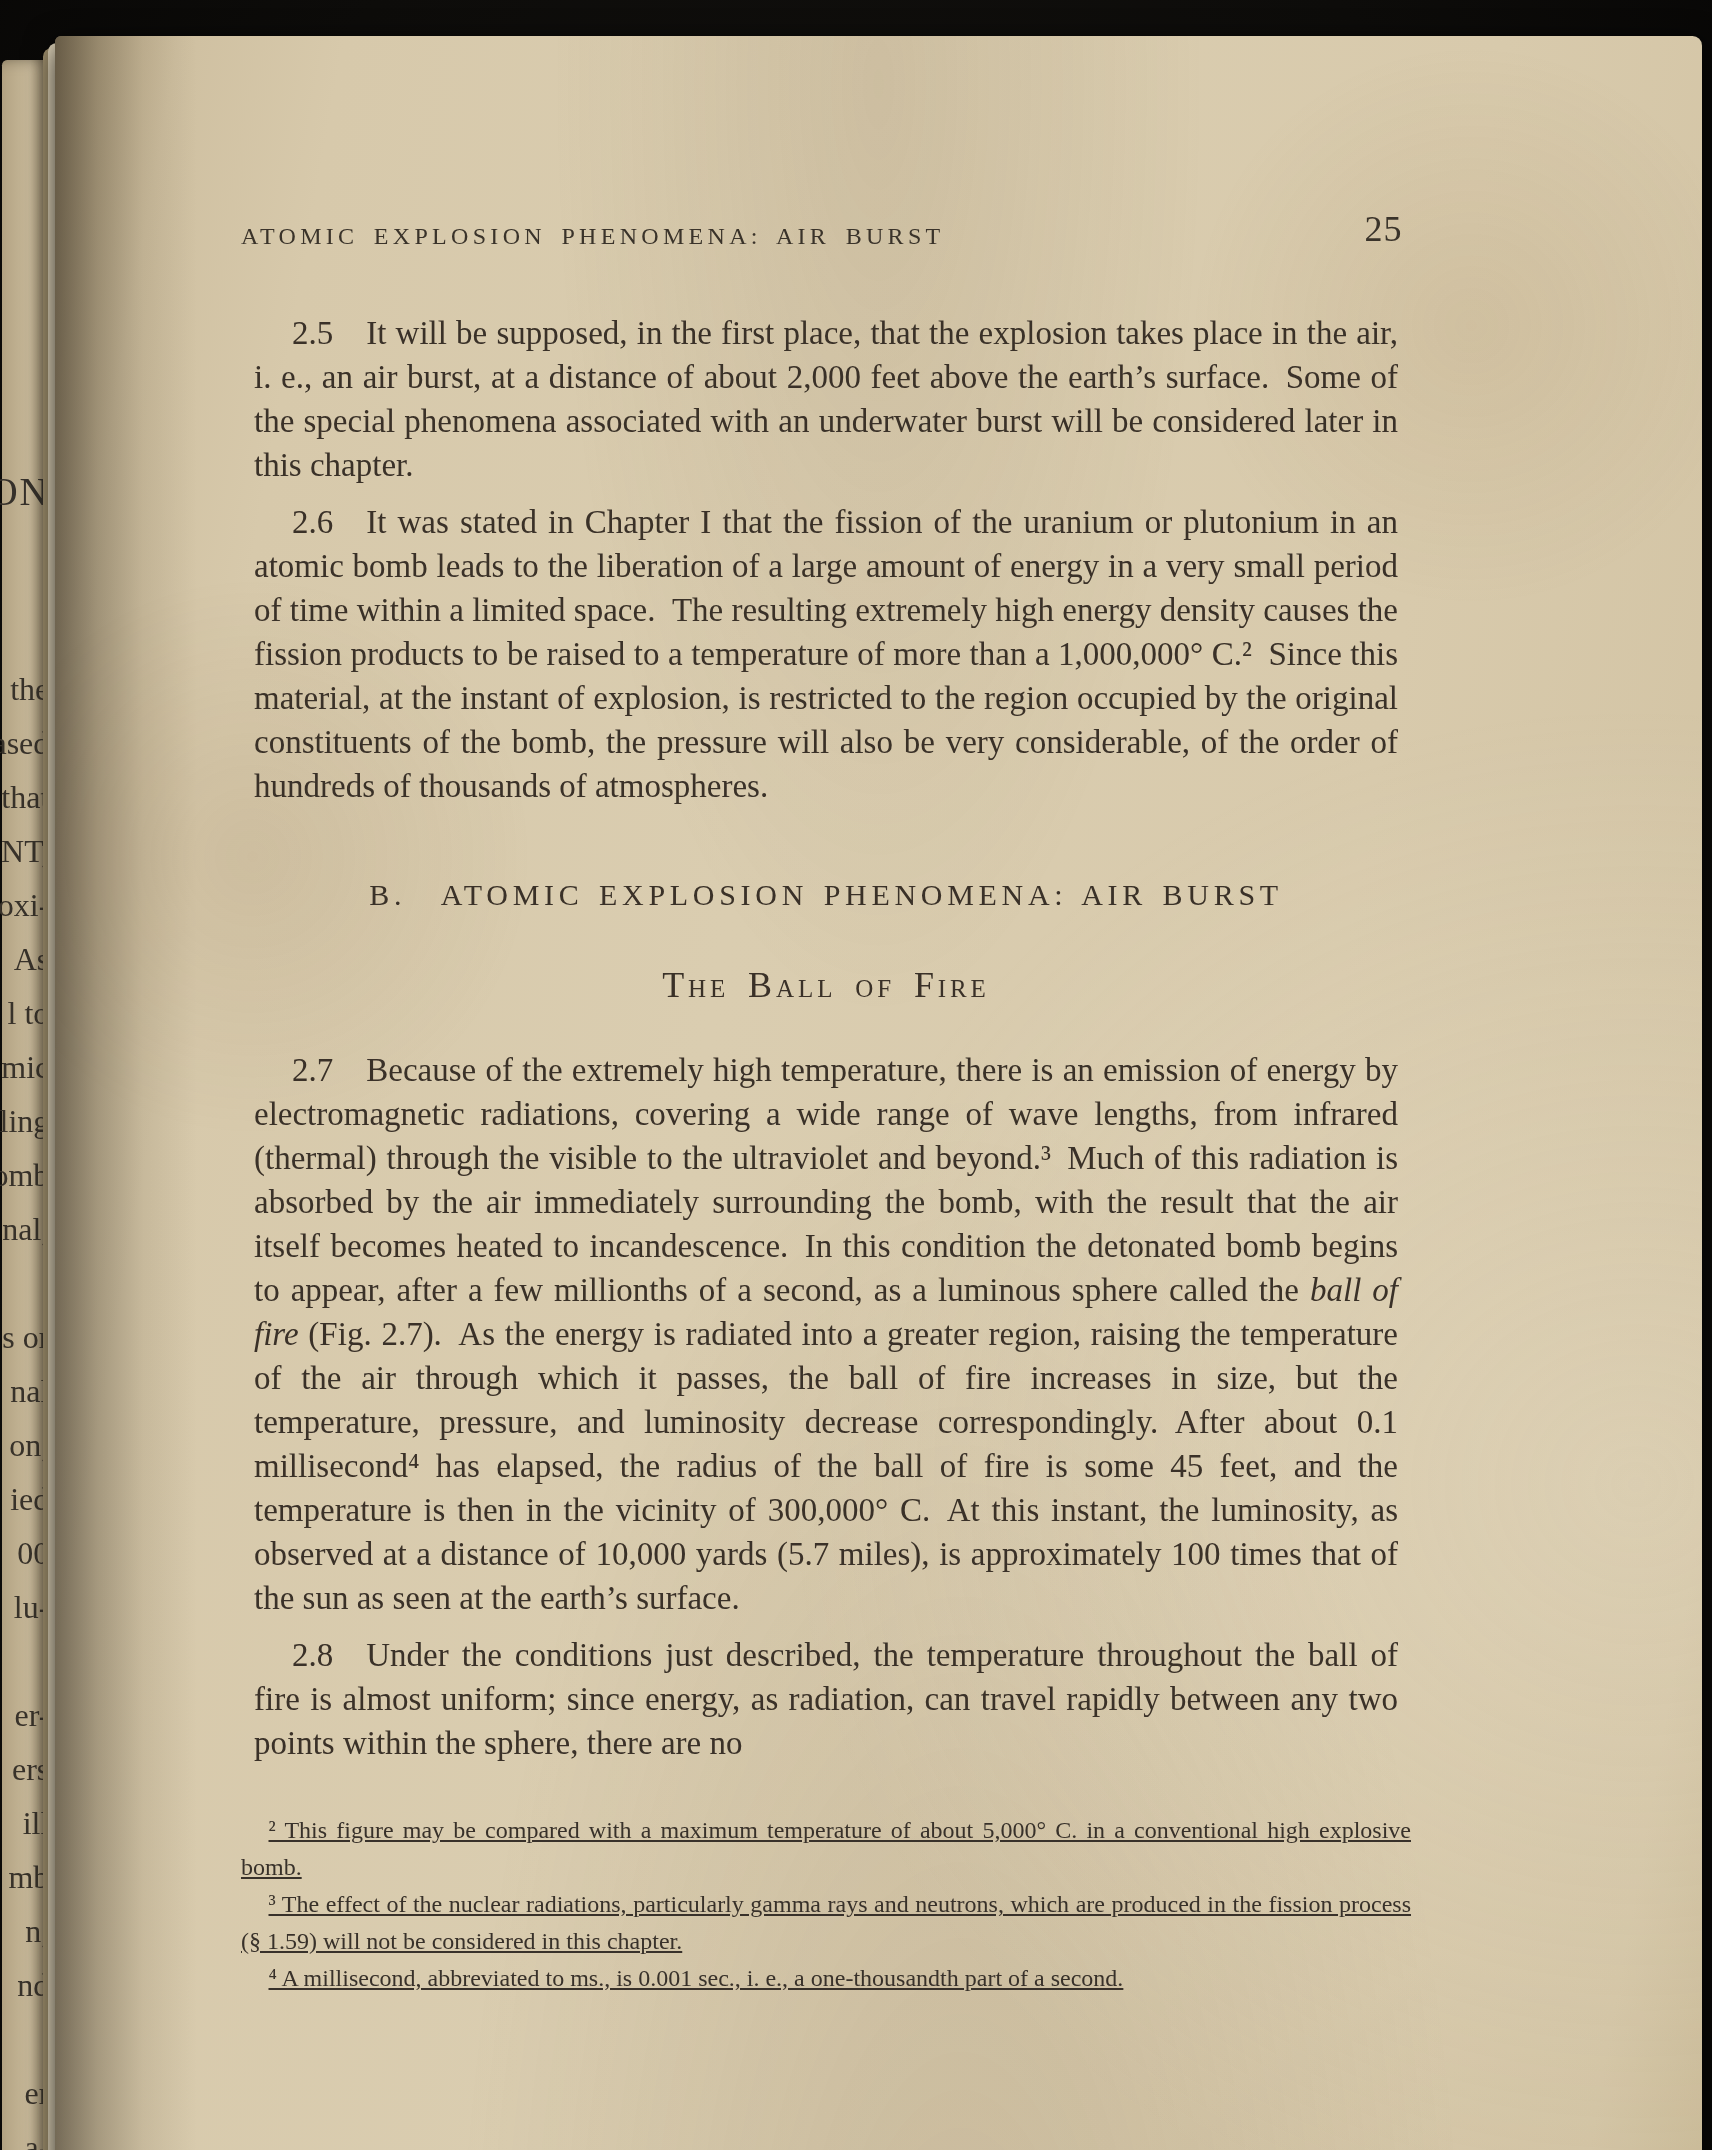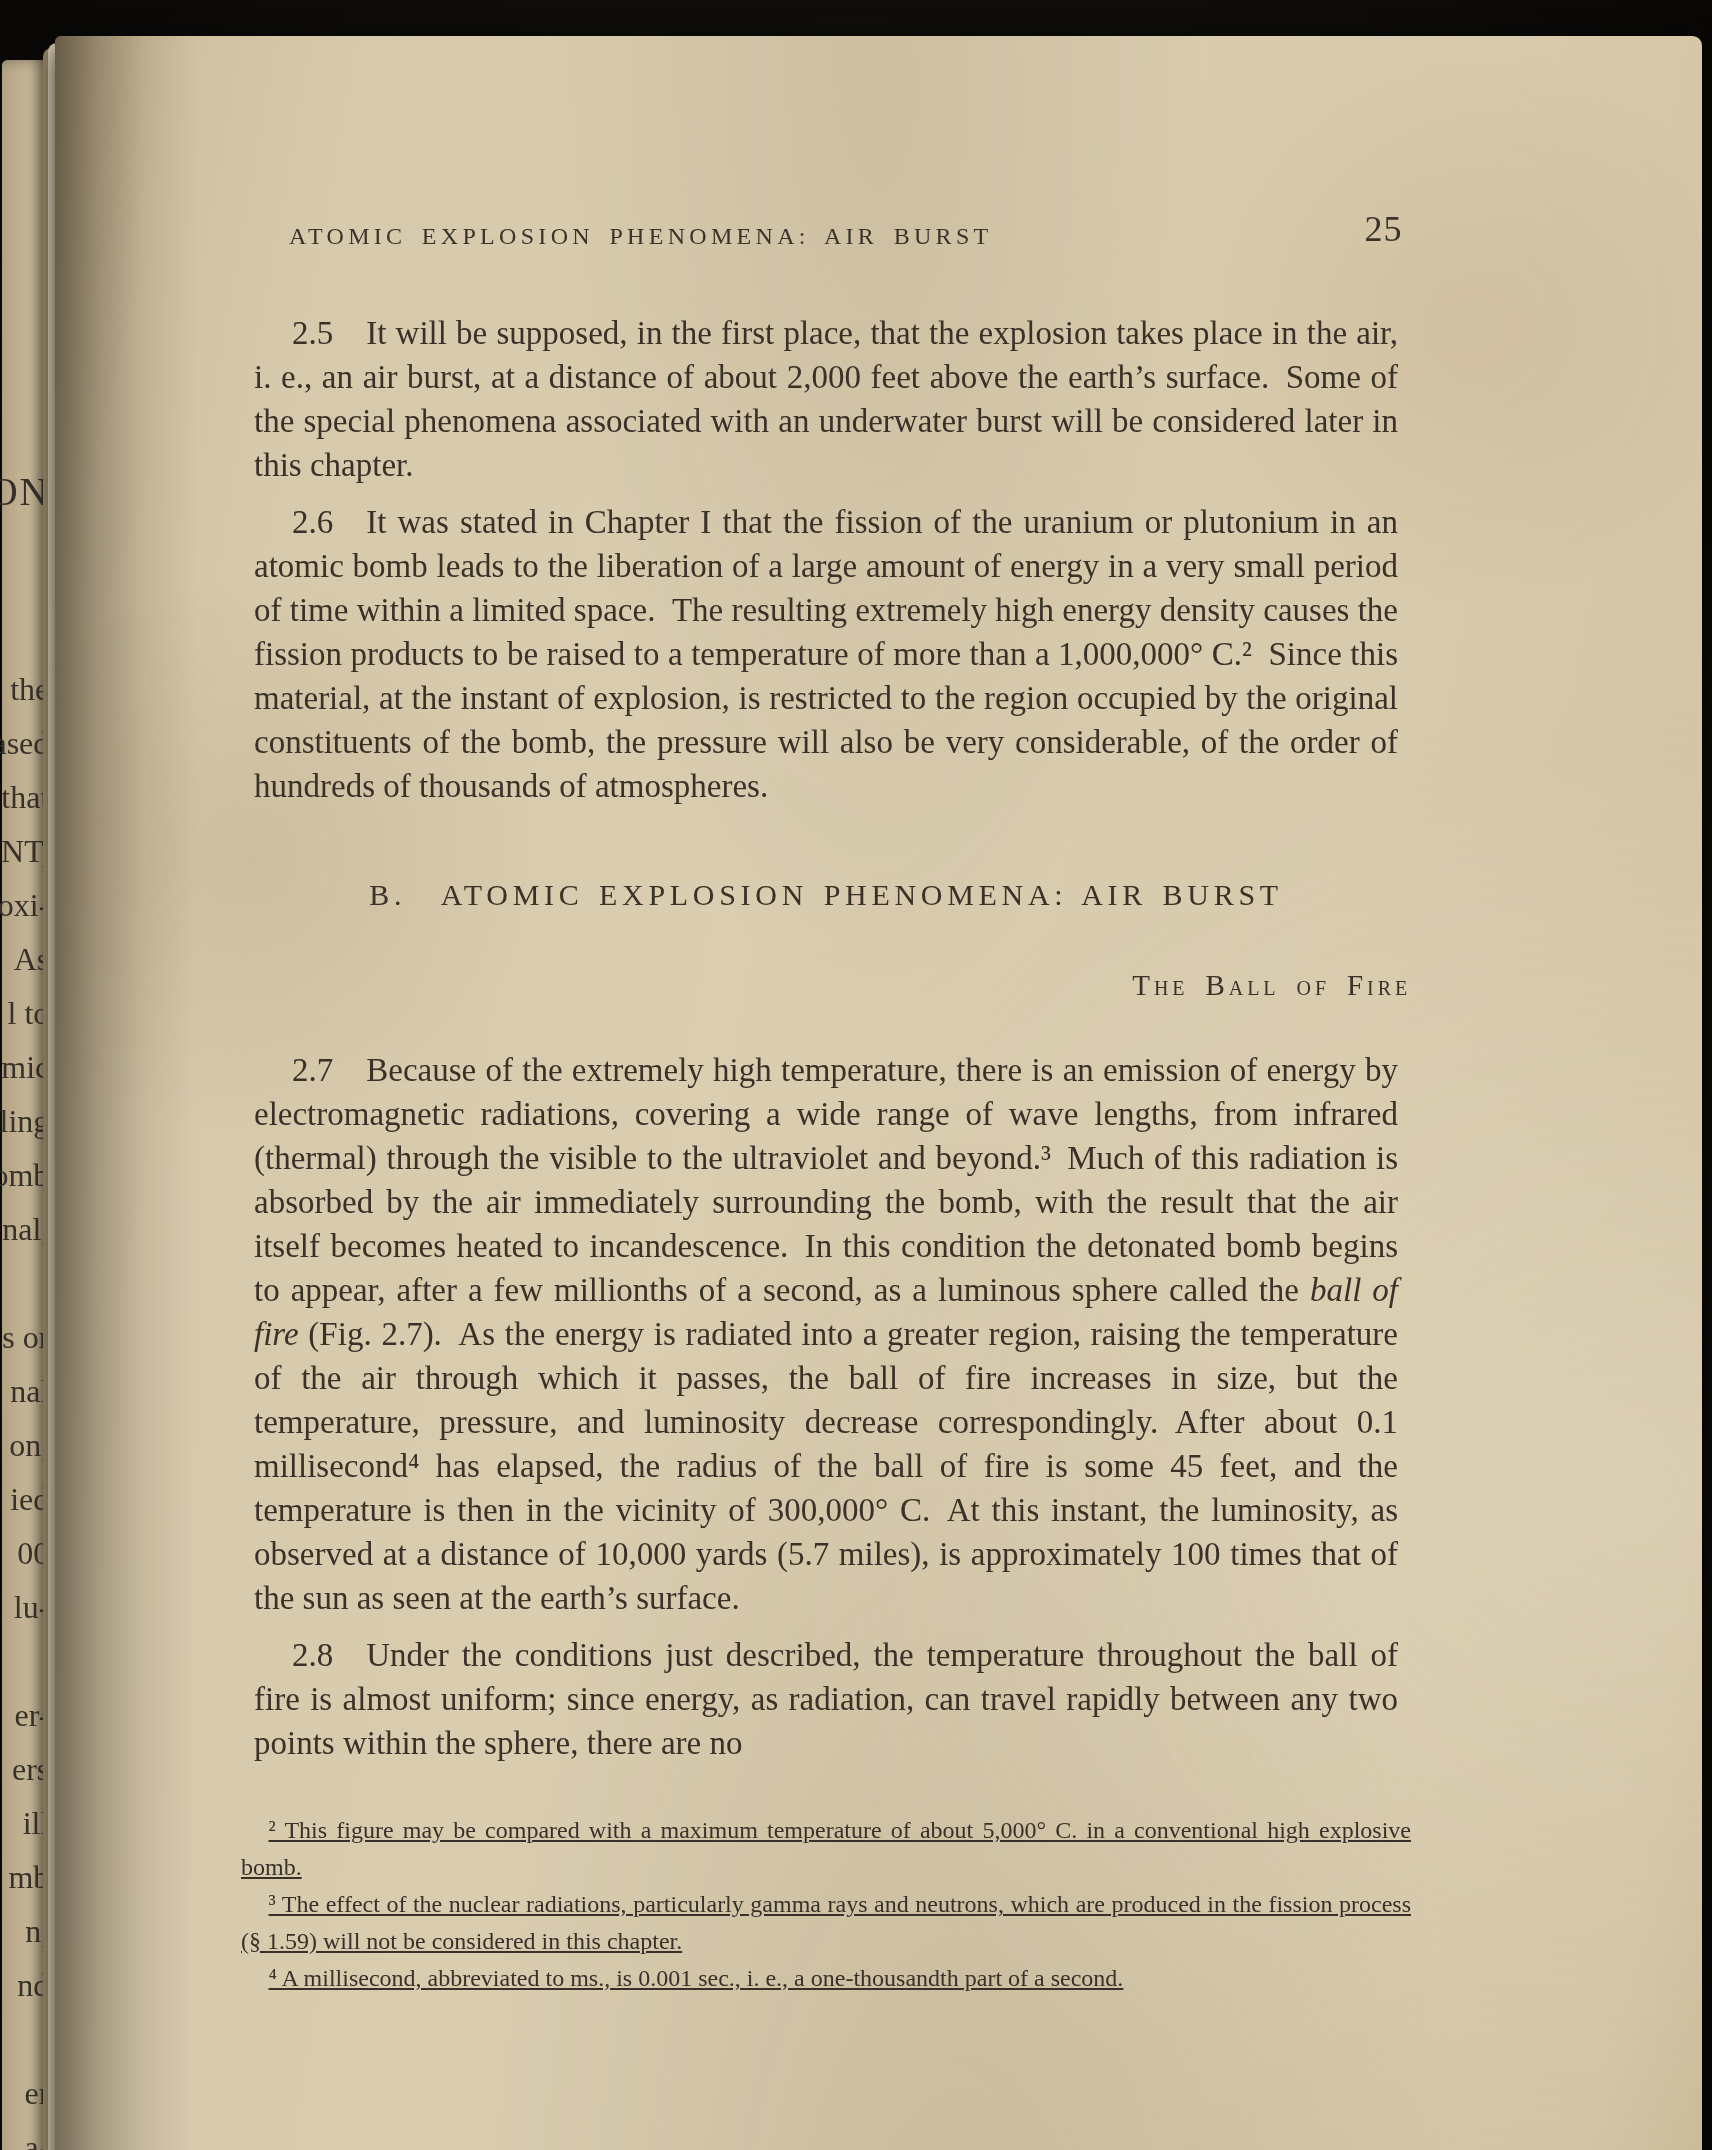--- a/index.html
+++ b/index.html
@@ -58,36 +58,36 @@
       radial-gradient(ellipse at 50% 2%, rgba(110,85,50,0.12), rgba(0,0,0,0) 28%),
       radial-gradient(circle at 86% 12%, rgba(140,105,60,0.10), rgba(0,0,0,0) 11%),
       radial-gradient(circle at 12% 34%, rgba(120,90,55,0.10), rgba(0,0,0,0) 13%),
       radial-gradient(ellipse at 96% 60%, rgba(252,247,232,0.20), rgba(0,0,0,0) 38%),
       radial-gradient(ellipse at 55% 100%, rgba(100,78,46,0.14), rgba(0,0,0,0) 40%);
   }
 
   
   .text-column { position:absolute; left:186px; top:175px; width:1170px; z-index:4; }
 
-  .running-header { display:flex; justify-content:space-between; align-items:baseline; color:#3a332a;margin-left:48px; }
+  .running-header { display:flex; justify-content:space-between; align-items:baseline; color:#3a332a; }
   .header-title { font-size:24px; letter-spacing:4.3px; word-spacing:5.2px; white-space:nowrap; }
   .page-number  { font-size:36px; letter-spacing:0.9px; margin-right:8.6px; transform:translateY(-2.6px); }
 
   .flow { margin-top:58px; font-size:33px; line-height:44px; text-align:justify; }
   .para { margin:13px; text-indent:38px; }
   .it   { font-style:italic; }
 
   .section-heading {
     font-size:30px; font-weight:400; letter-spacing:4.7px; word-spacing:3.4px;
     text-align:center; text-indent:0; margin:65px 0 12px 0; white-space:nowrap;
   }
   .subheading {
-    font-size:29px; font-weight:400; font-variant:small-caps;
+    font-size:36px; font-weight:400; font-variant:small-caps;
     letter-spacing:3.9px; word-spacing:6px;
-    text-align:right; text-indent:0; margin:46px 0 41px 0;
+    text-align:center; text-indent:0; margin:46px 0 41px 0;
   }
 
   .footnotes { margin-top:47px; font-size:24px; line-height:37px; text-align:justify; color:#38312a;text-decoration:underline; }
   .footnote  { margin:0; text-indent:27.5px; }
 </style>
 </head>
 <body>
 
 <div class="facing-page">
   <div class="facing-heading">ON</div>

